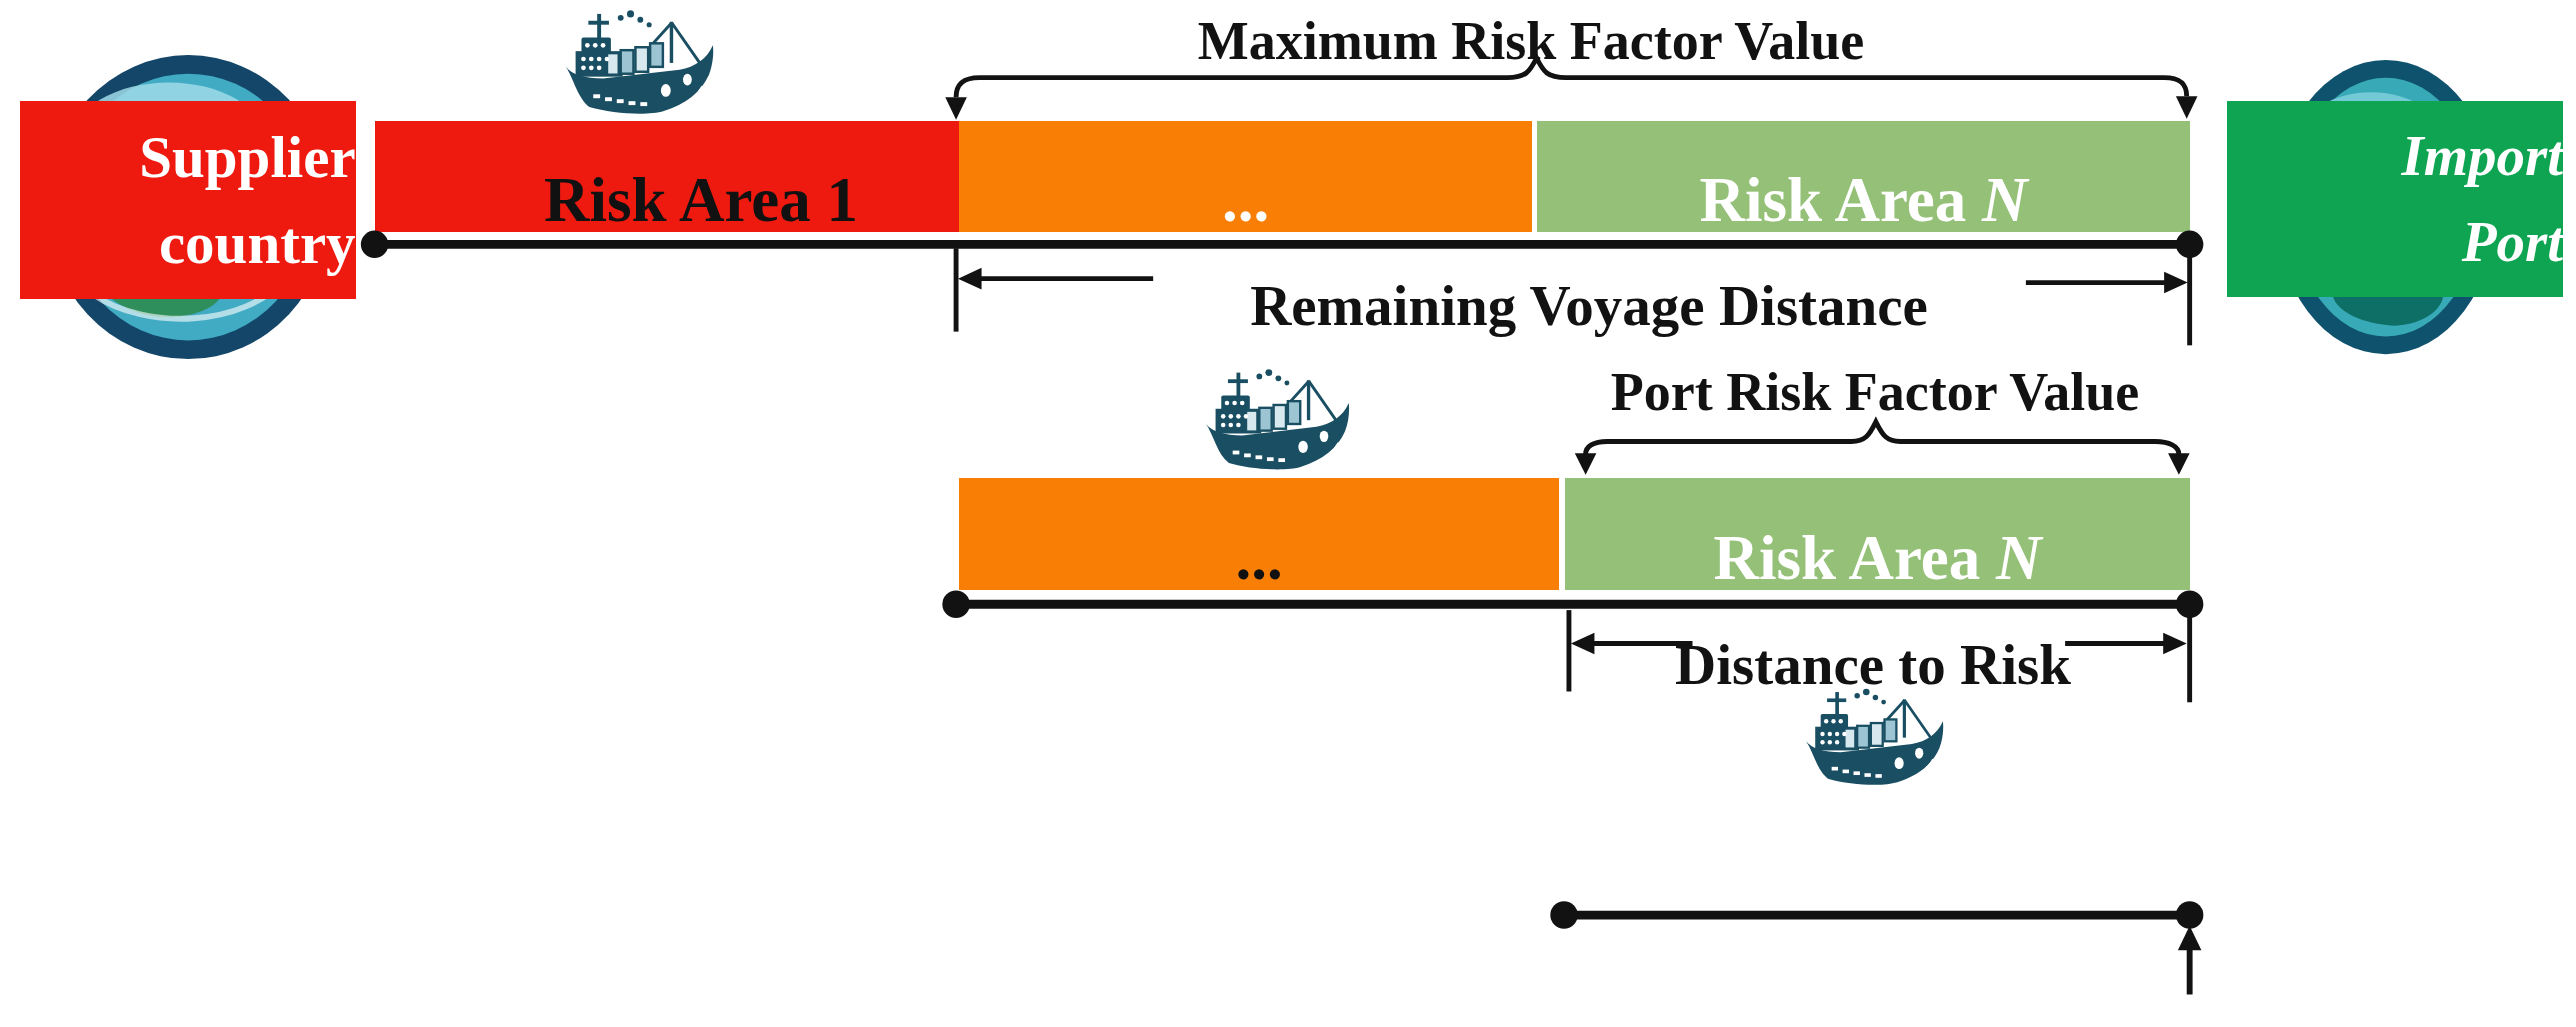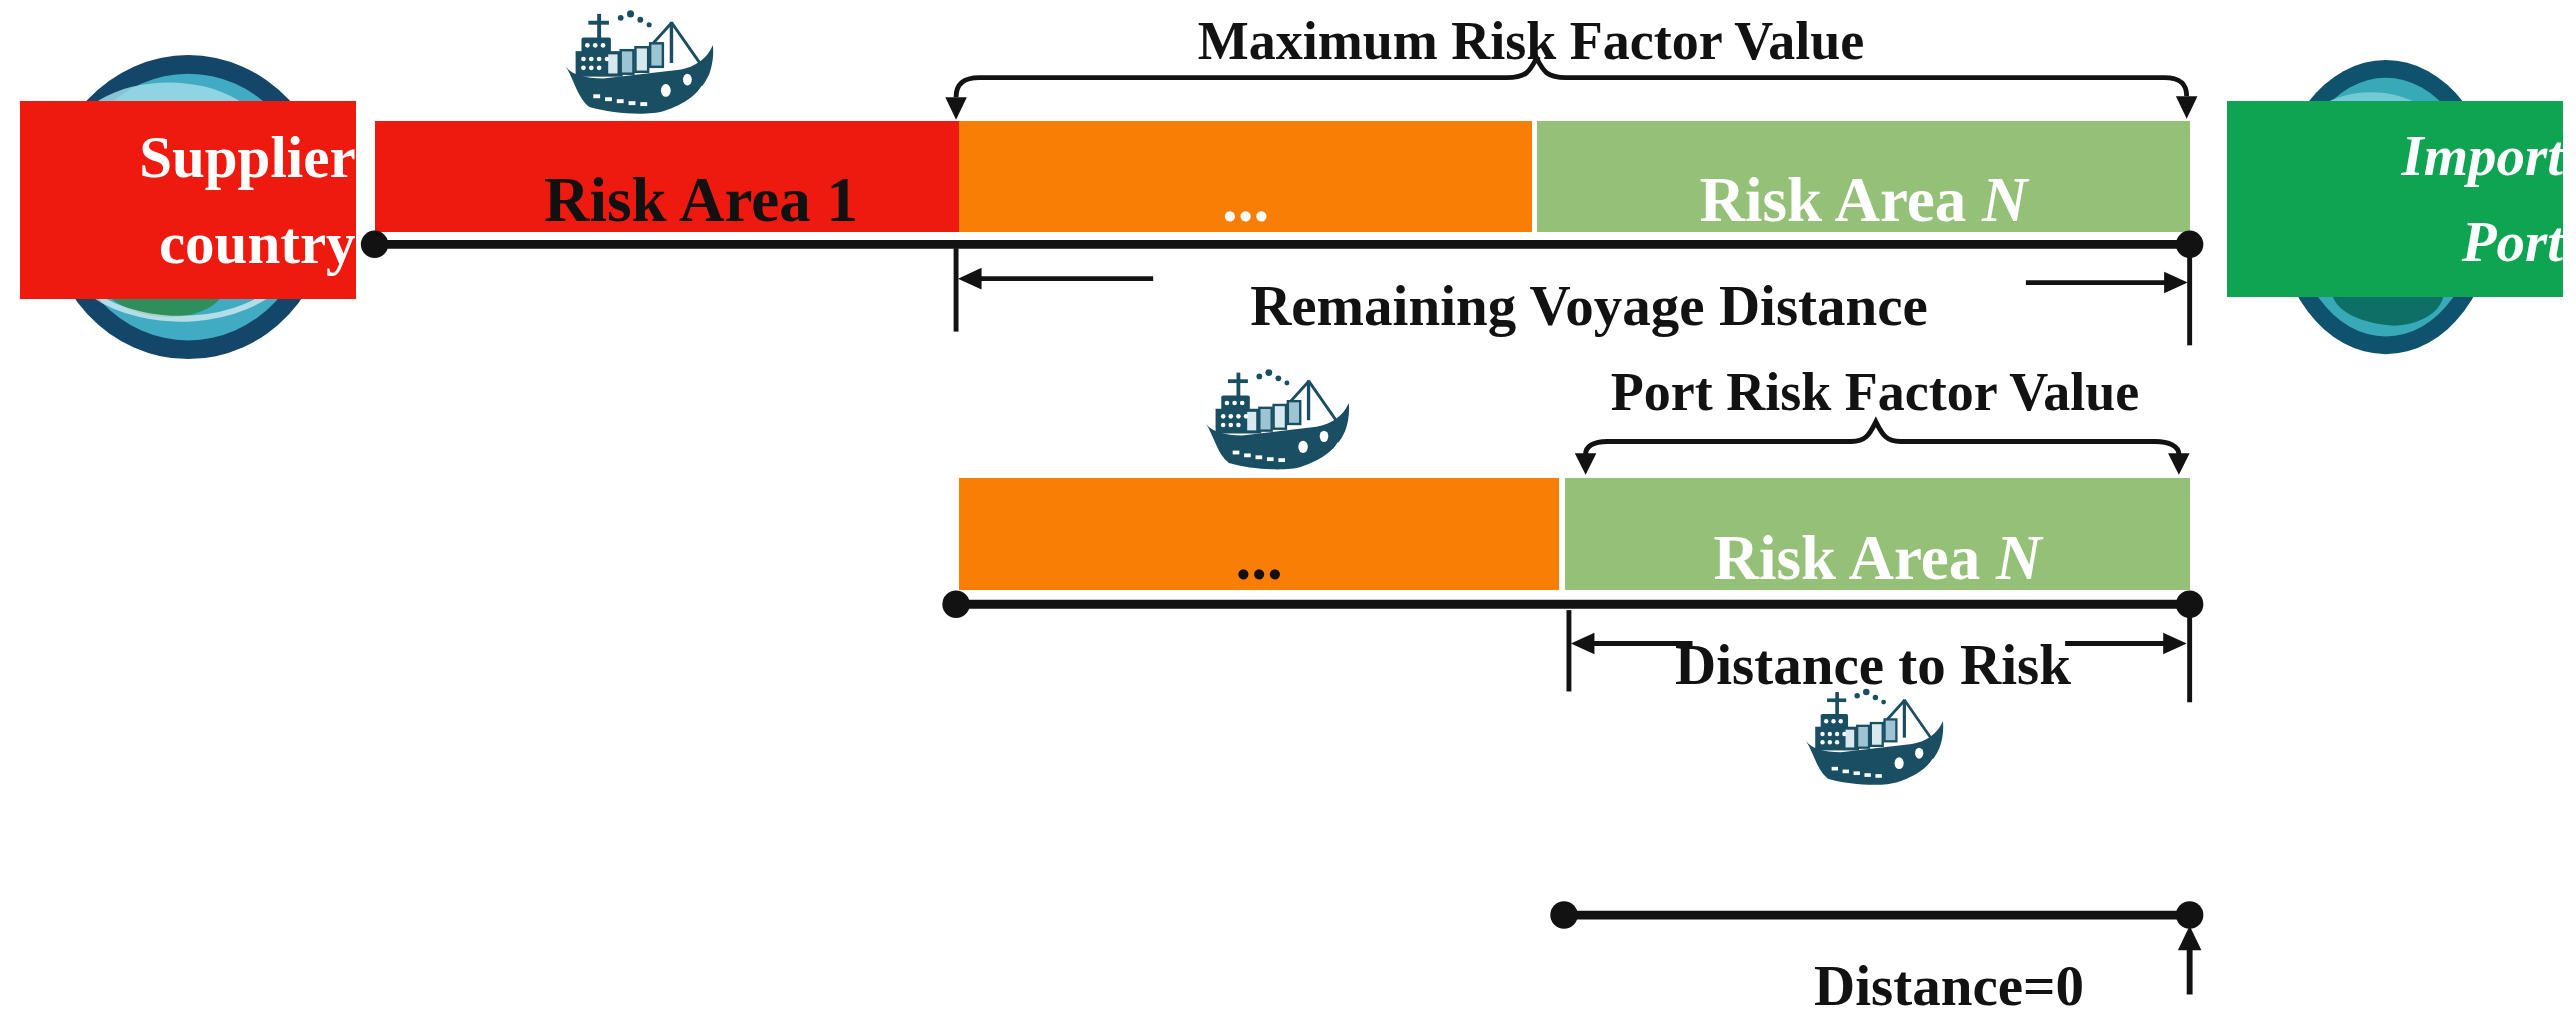--- a/index.html
+++ b/index.html
@@ -98,21 +98,20 @@
   </div>
   <div class="bar r2-grn">
     <span><span>Risk Area </span><span class="it">N</span></span>
   </div>
 
 
   <div class="txt t-mrfv">Maximum Risk Factor Value</div>
   <div class="txt t-rvd">Remaining Voyage Distance</div>
   <div class="txt t-prfv">Port Risk Factor Value</div>
   <div class="txt t-dtp">Distance to Risk</div>
-  <div class="txt t-d0">Distance=0</div>
 
   <svg class="layer front" viewBox="0 0 2627 1048">
     <defs>
       <g id="ship">
         <g fill="var(--ship)">
           <circle cx="58" cy="10" r="3"></circle>
             <circle cx="68" cy="6" r="3.6"></circle>
           <circle cx="78" cy="12" r="3"></circle>
             <circle cx="87" cy="17" r="2.6"></circle>
           <rect x="34" y="6" width="4" height="28"></rect>

